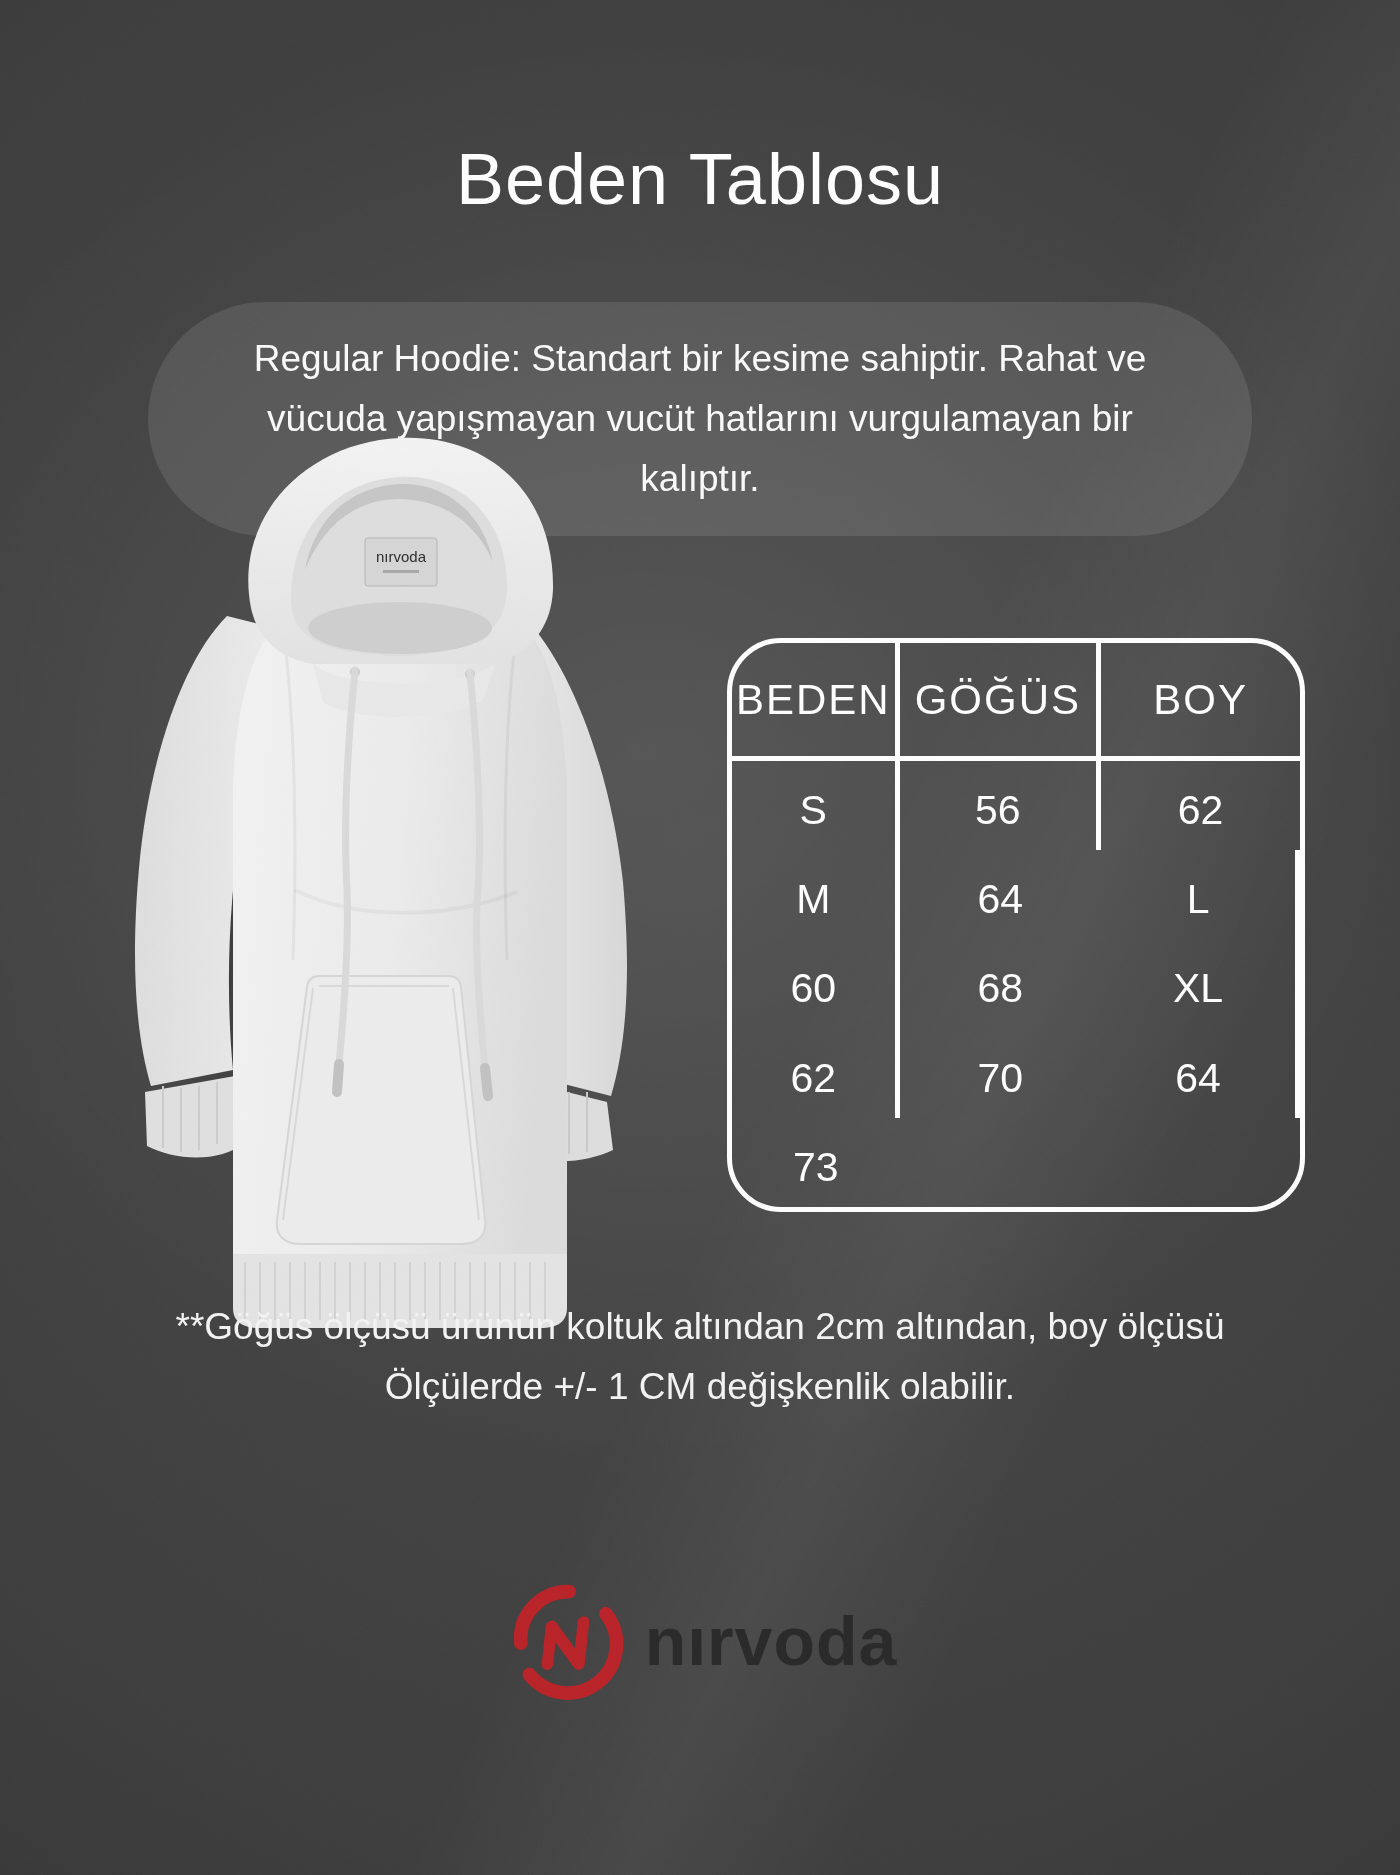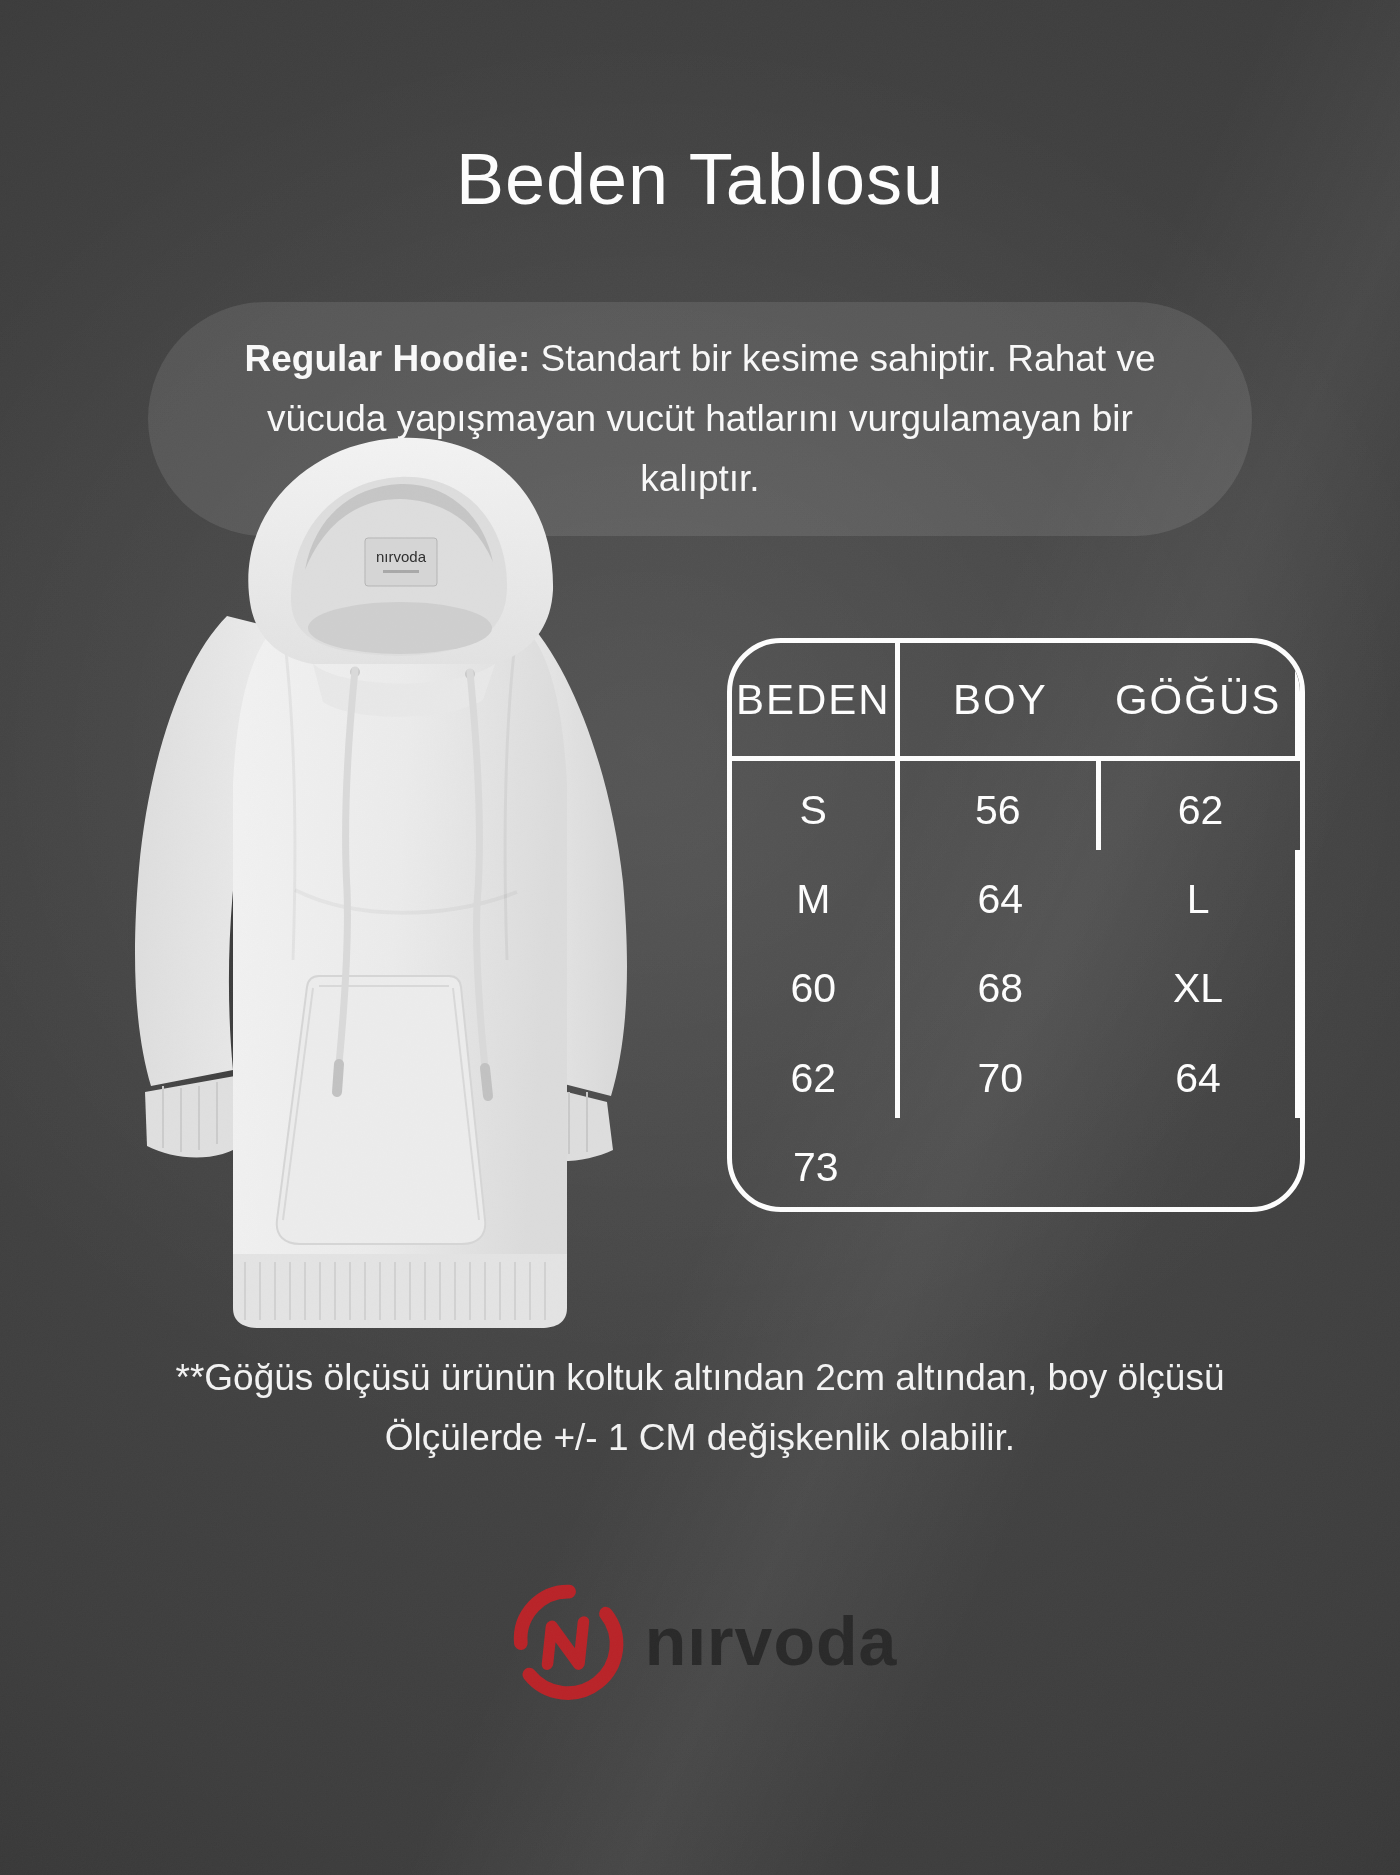--- a/index.html
+++ b/index.html
@@ -25,41 +25,41 @@
   .pill {
     position:absolute; top:302px; left:148px; width:1104px; height:234px;
     background:rgba(255,255,255,0.10); border-radius:120px;
     display:flex; align-items:center; justify-content:center;
     z-index:2;
   }
   .pill-text {
     padding:0 84px; text-align:center; color:#fafafa;
     font-size:37px; line-height:1.62; font-weight:400;
   }
-  .pill-text b { font-weight:700;margin-top:37px; }
+  .pill-text b { font-weight:400;margin-top:37px; }
 
   .hoodie-shadow {
     position:absolute; left:5px; top:445px; width:740px; height:910px; z-index:3;
     background:radial-gradient(47% 45% at 48% 54%, rgba(0,0,0,0.40), rgba(0,0,0,0) 68%);
   }
   .hoodie { position:absolute; left:55px; top:420px; width:645px; height:915px; z-index:4; }
 
   .size-table {
     position:absolute; left:727px; top:638px; width:578px; height:574px; z-index:5;
     border:5px solid #ffffff; border-radius:54px; overflow:hidden;
     display:grid; grid-template-columns:29.5% 35.5% 35%; grid-template-rows:118px repeat(5, 1fr);
     color:#ffffff; box-sizing:border-box;
   }
   .size-table .cell { display:flex; align-items:center; justify-content:center; }
   .size-table .cell.head { font-size:42px; letter-spacing:2px; border-bottom:5px solid #ffffff; }
   .size-table .cell.c1, .size-table .cell.c2 { border-right:5px solid #ffffff; }
   .size-table .cell.val { font-size:41px; padding-top:10px; }
 
   .notes {
-    position:absolute; top:1348px; left:0; width:100%; z-index:5;
+    position:absolute; top:1297px; left:0; width:100%; z-index:5;
     text-align:center; color:#f4f4f4; font-size:37px; line-height:1.63; font-weight:400;
   }
 
   .logo-row {
     position:absolute; top:1578px; left:0; width:100%; z-index:5;
     display:flex; align-items:center; justify-content:center; gap:16px;
   }
   .wordmark { font-size:68px; font-weight:700; letter-spacing:1px; color:#262626; }
 </style>
 </head>
@@ -128,22 +128,22 @@
     <circle cx="300" cy="252" r="5" fill="#c9c9c9"></circle>
     <circle cx="415" cy="254" r="5" fill="#c9c9c9"></circle>
     <path d="M300,250 C293,320 288,400 292,470 C294,524 290,580 284,644" stroke="#dadada" stroke-width="7" fill="none" stroke-linecap="round"></path>
     <path d="M284,644 L282,672" stroke="#c2c2c2" stroke-width="10" stroke-linecap="round" fill="none"></path>
     <path d="M415,252 C422,324 428,414 422,484 C420,534 424,588 430,648" stroke="#dadada" stroke-width="7" fill="none" stroke-linecap="round"></path>
     <path d="M430,648 L433,676" stroke="#c2c2c2" stroke-width="10" stroke-linecap="round" fill="none"></path>
   </svg>
 
   <div class="size-table">
     <div class="cell head c1">BEDEN</div>
+    <div class="cell head c2">GÖĞÜS</div>
     <div class="cell head">BOY</div>
-    <div class="cell head c2">GÖĞÜS</div>
 
     <div class="cell val c1">S</div>
     <div class="cell val c2">56</div>
     <div class="cell val">62</div>
 
     <div class="cell val c1">M</div>
     <div class="cell val">64</div>
 
     <div class="cell val c1">L</div>
     <div class="cell val c2">60</div>

